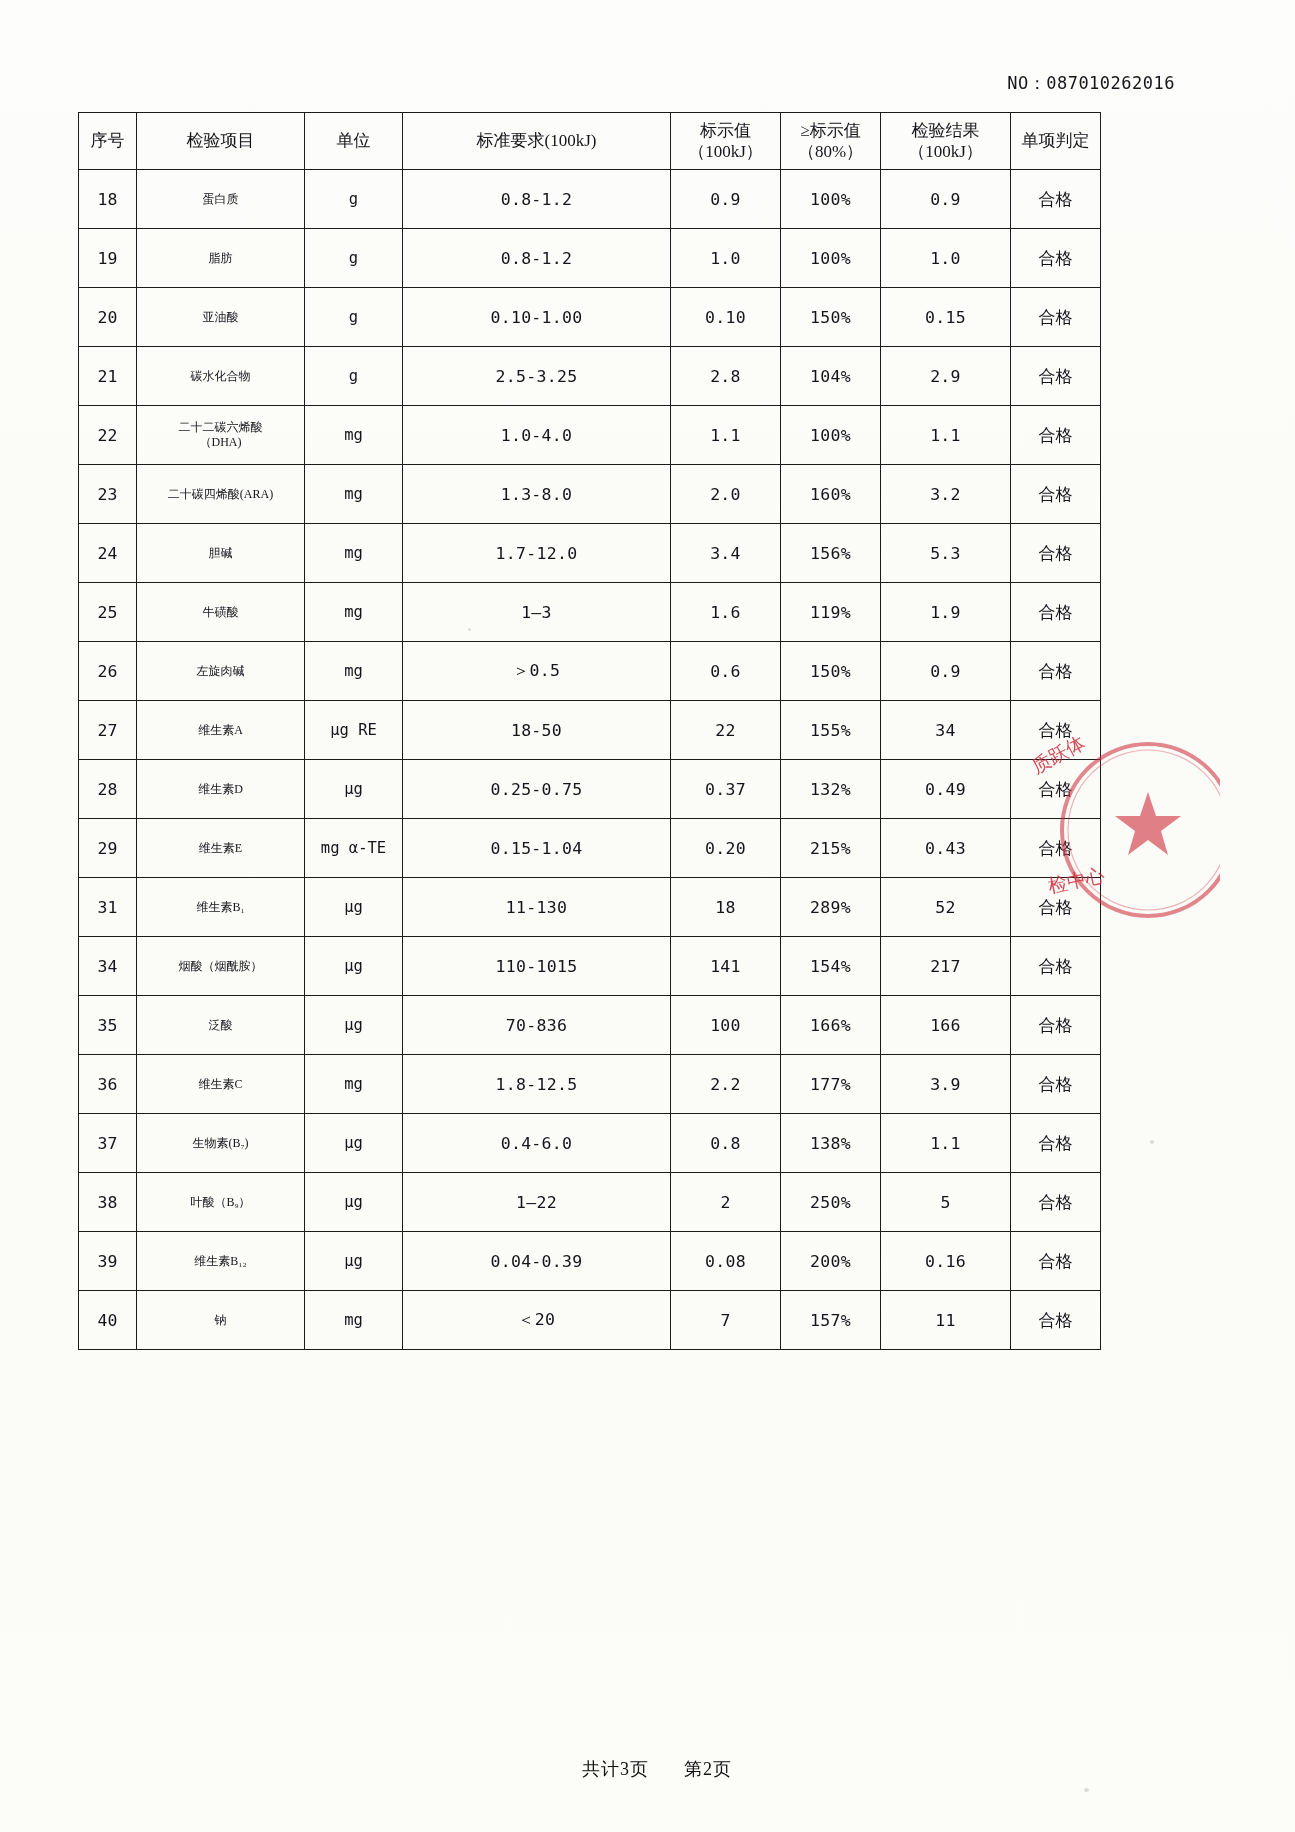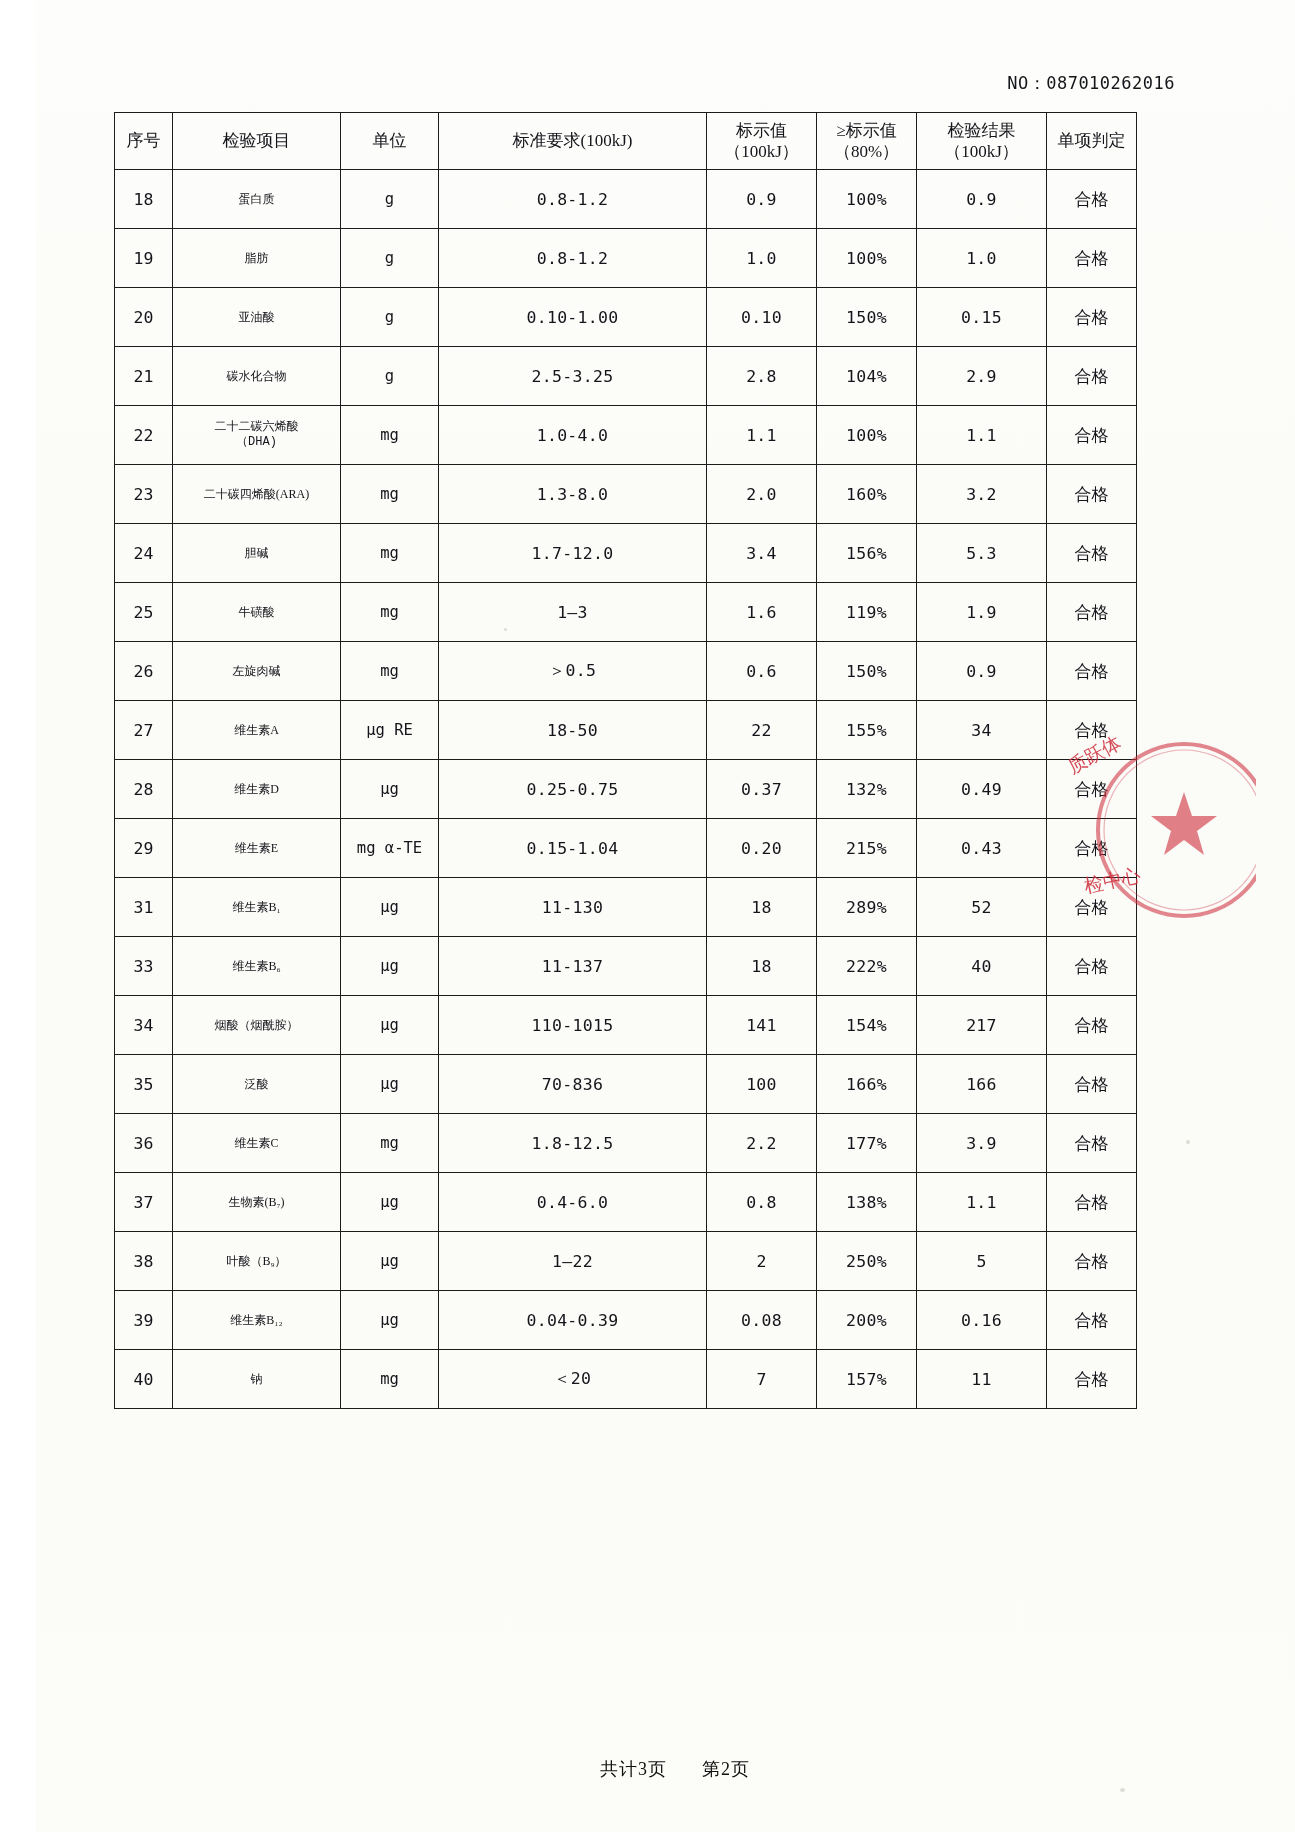--- a/index.html
+++ b/index.html
@@ -13,21 +13,20 @@
     font-family: "Liberation Serif", "DejaVu Serif", serif;
     color: #101010;
     position: relative;
     overflow: hidden;
   }
   
   .page {
     position: absolute;
     inset: 0;
     background: linear-gradient(180deg, #fdfdfb 0%, #fbfbf8 40%, #fcfcf9 100%);
-    margin-left: 36px;
   }
   .doc-no {
     position: absolute;
     top: 72px;
     right: 120px;
     font-family: "DejaVu Sans Mono", "Liberation Mono", monospace;
     font-size: 17px;
     letter-spacing: 0.5px;
     color: #15161a;
   }
@@ -64,21 +63,21 @@
   col.c-label  { width: 110px; }
   col.c-pct    { width: 100px; }
   col.c-result { width: 130px; }
   col.c-judge  { width: 90px; }
 
   .hdr-two-line span { display: block; }
   .item-cell {
     font-size: 12px;
     line-height: 1.25;
   }
-  .item-two span { display: block; font-family: Liberation Mono, monospace; }
+  .item-two span { display: block; }
   .std-cell, .val-cell, .pct-cell, .res-cell {
     font-family: "DejaVu Sans Mono", "Liberation Mono", monospace;
     font-size: 16.5px;
     letter-spacing: 0.3px;
   }
   .unit-cell {
     font-family: "DejaVu Sans Mono", "Liberation Mono", monospace;
     font-size: 15.5px;
   }
   .idx-cell {
@@ -293,30 +292,20 @@
           <td class="idx-cell">31</td>
           <td class="item-cell">维生素B₁</td>
           <td class="unit-cell">μg</td>
           <td class="std-cell">11-130</td>
           <td class="val-cell">18</td>
           <td class="pct-cell">289%</td>
           <td class="res-cell">52</td>
           <td class="judge-cell">合格</td>
         </tr>
         <tr>
-          <td class="idx-cell">33</td>
-          <td class="item-cell">维生素B₆</td>
-          <td class="unit-cell">μg</td>
-          <td class="std-cell">11-137</td>
-          <td class="val-cell">18</td>
-          <td class="pct-cell">222%</td>
-          <td class="res-cell">40</td>
-          <td class="judge-cell">合格</td>
-        </tr>
-        <tr>
           <td class="idx-cell">34</td>
           <td class="item-cell">烟酸（烟酰胺）</td>
           <td class="unit-cell">μg</td>
           <td class="std-cell">110-1015</td>
           <td class="val-cell">141</td>
           <td class="pct-cell">154%</td>
           <td class="res-cell">217</td>
           <td class="judge-cell">合格</td>
         </tr>
         <tr>

